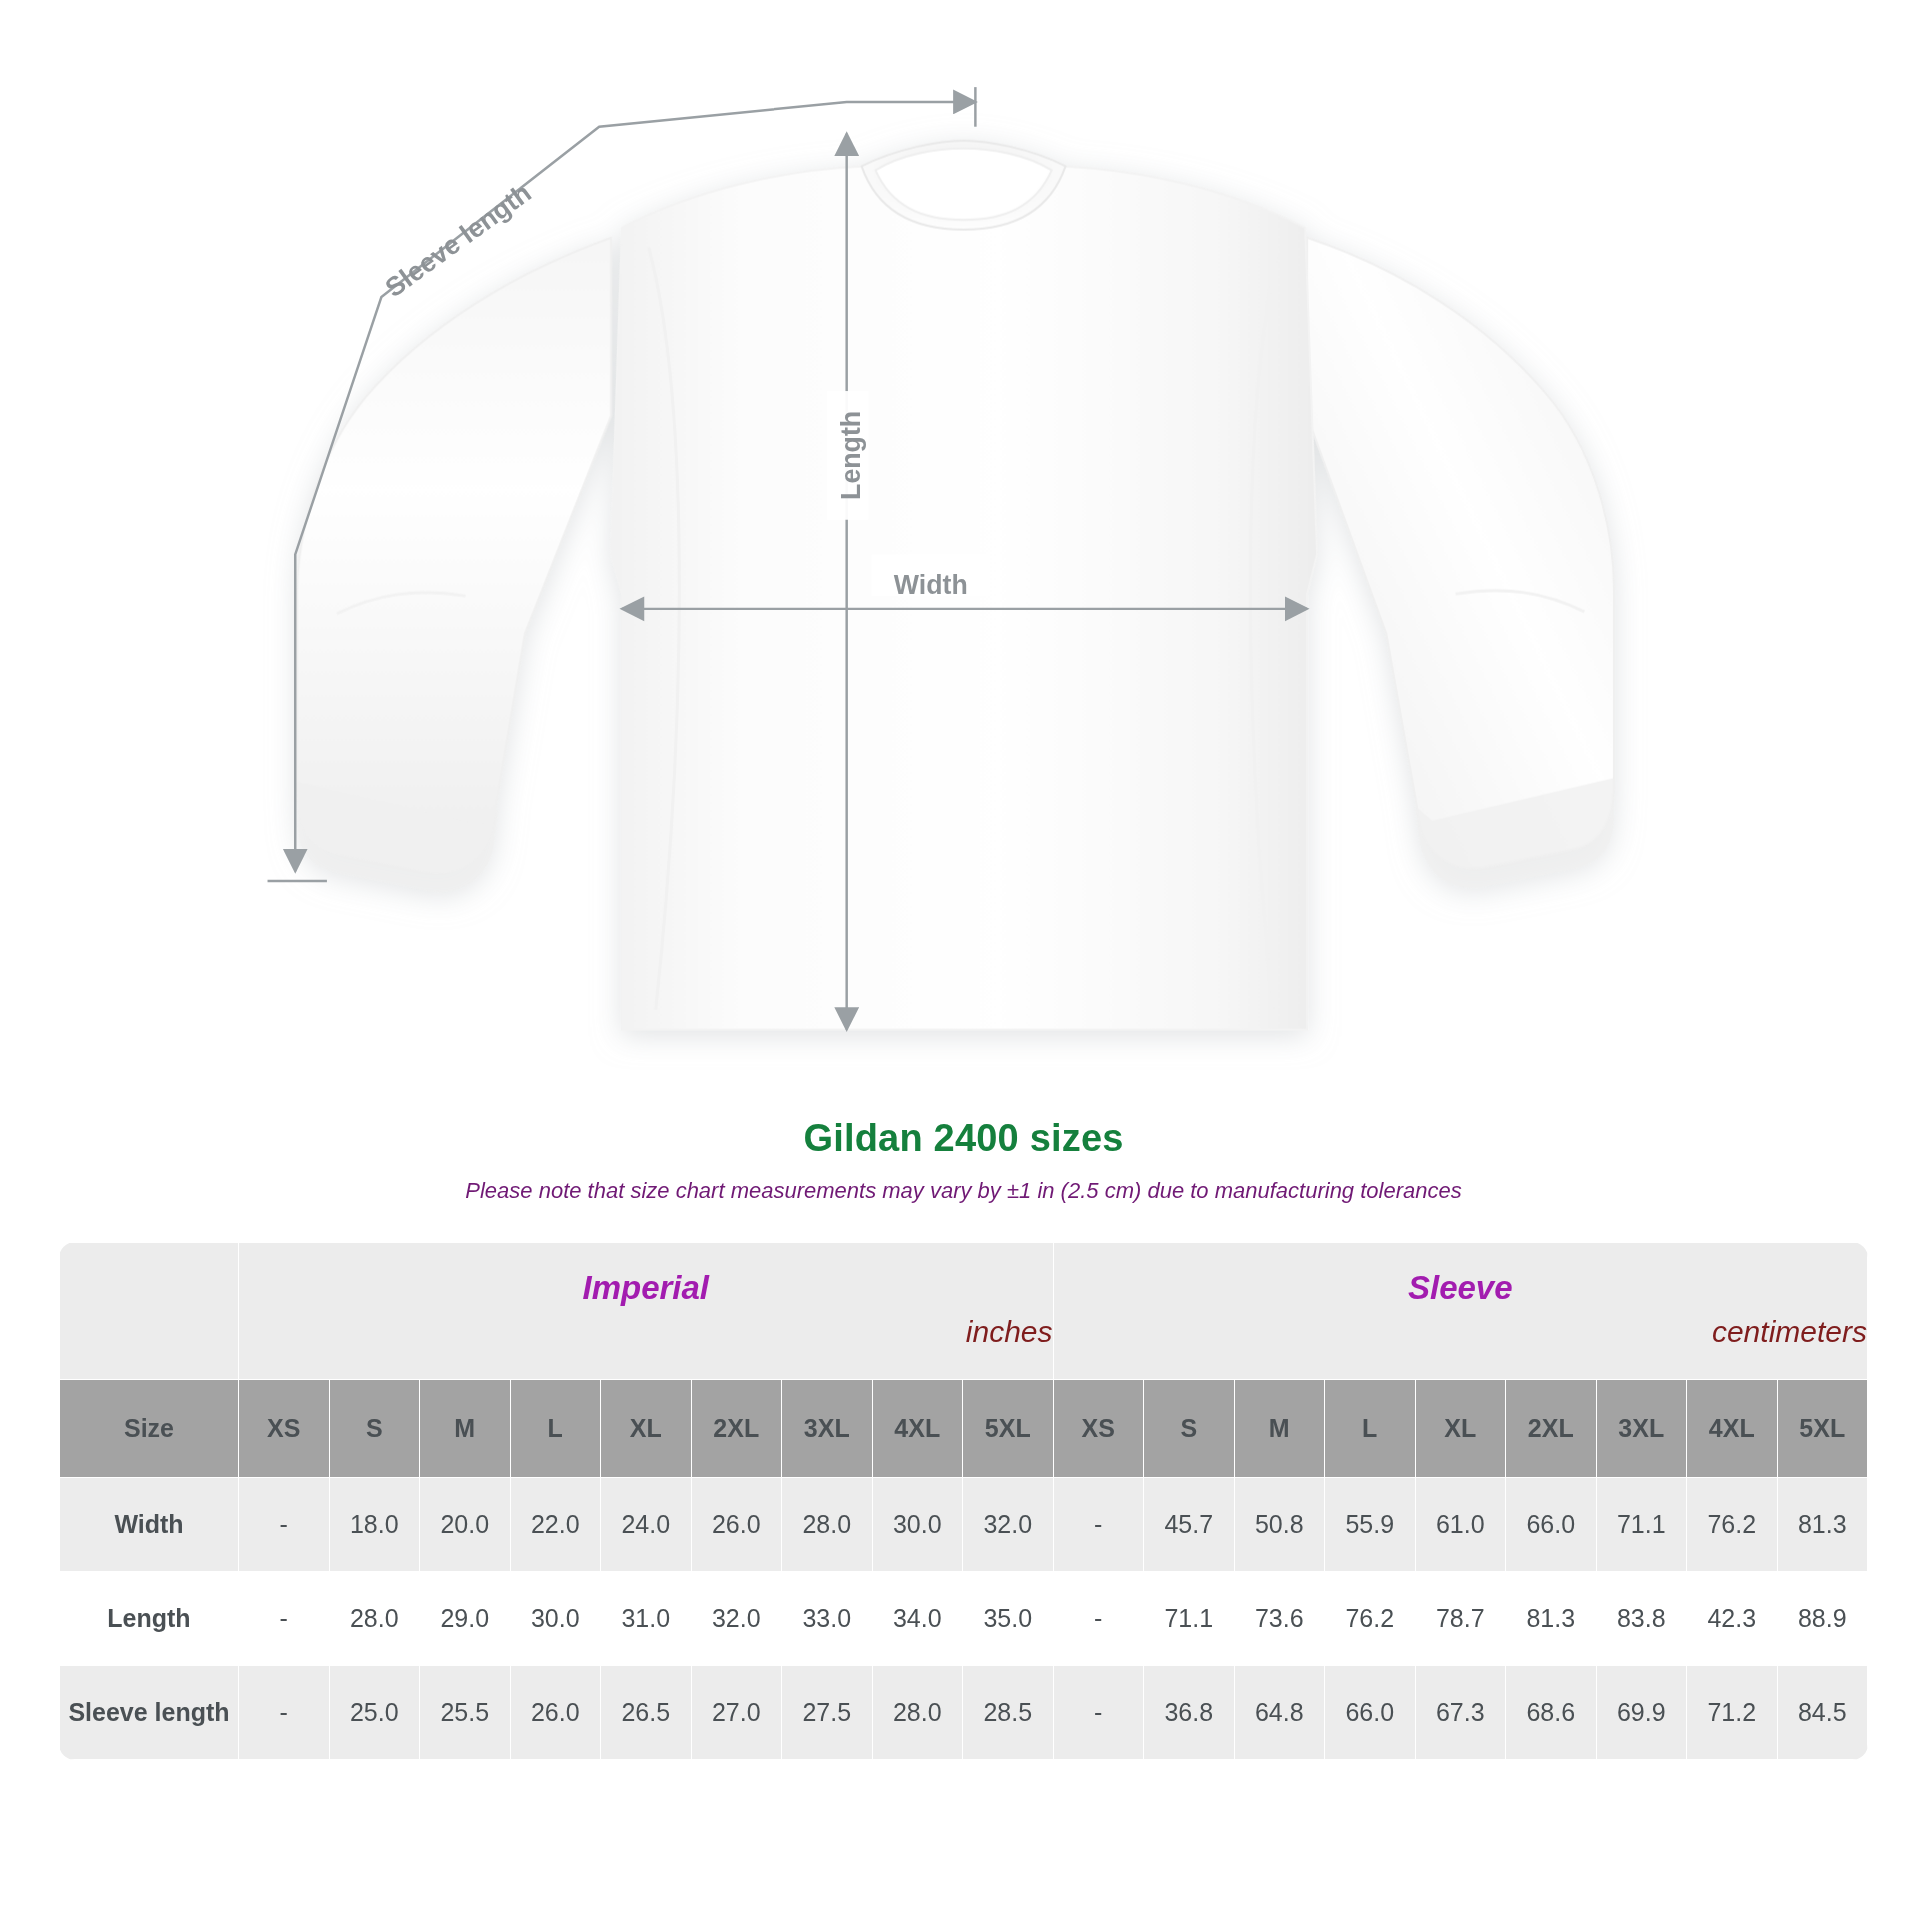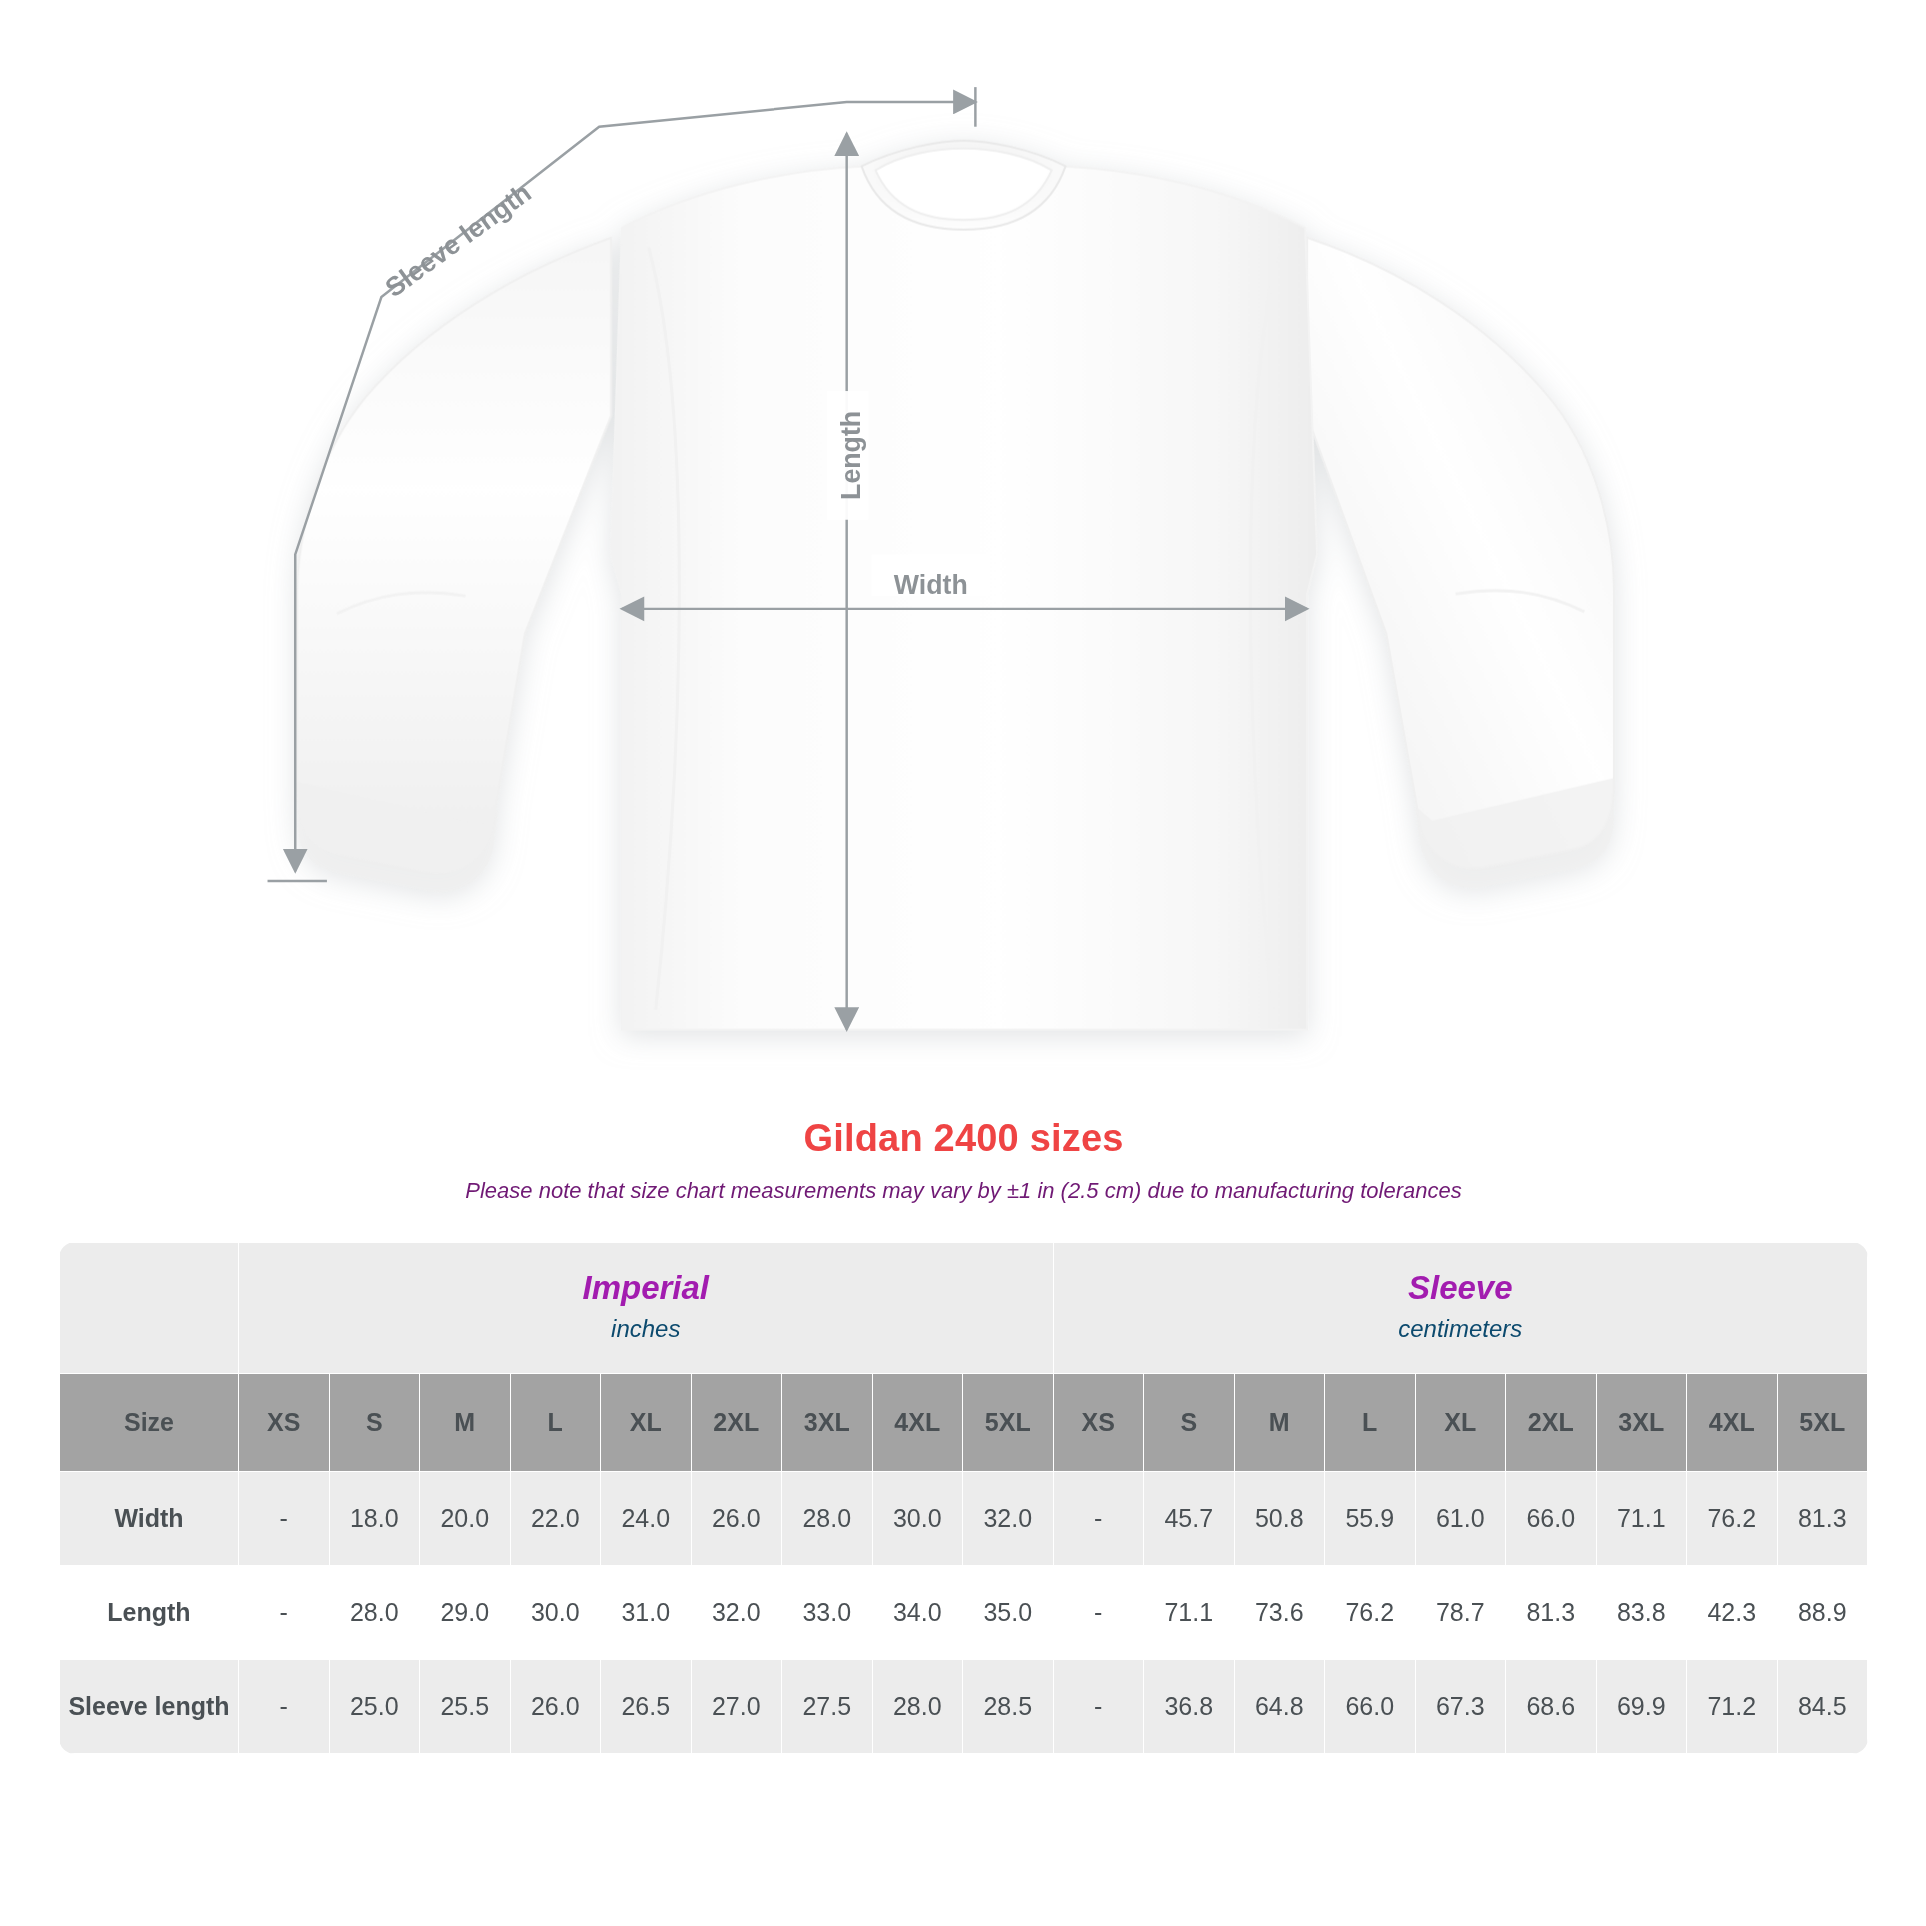--- a/index.html
+++ b/index.html
@@ -28,21 +28,21 @@
   }
 
   
   .title-block {
     text-align: center;
     margin-top: 28px;
   }
   .chart-title {
     font-size: 38px;
     font-weight: bold;
-    color: #ef4444;
+    color: #15803d;
     margin: 0 0 18px 0;
     letter-spacing: 0.2px;
   }
   .chart-note {
     font-size: 22px;
     font-style: italic;
     color: #701a75;
     margin: 0;
   }
 
@@ -72,24 +72,25 @@
   }
   .unit-name {
     font-size: 33px;
     font-style: italic;
     font-weight: bold;
     color: #a21caf;
     display: block;
     margin-bottom: 8px;
   }
   .unit-sub {
-    font-size: 24px;
+    font-size: 30px;
     font-style: italic;
-    color: #0c4a6e;
+    color: #7f1d1d;
     display: block;
+    text-align: right;
   }
   
   .size-row td {
     background: #a3a3a3;
     padding: 34px 0;
     font-weight: bold;
     font-size: 26px;
     color: #4a5054;
   }
   .size-row td.rowlabel {

